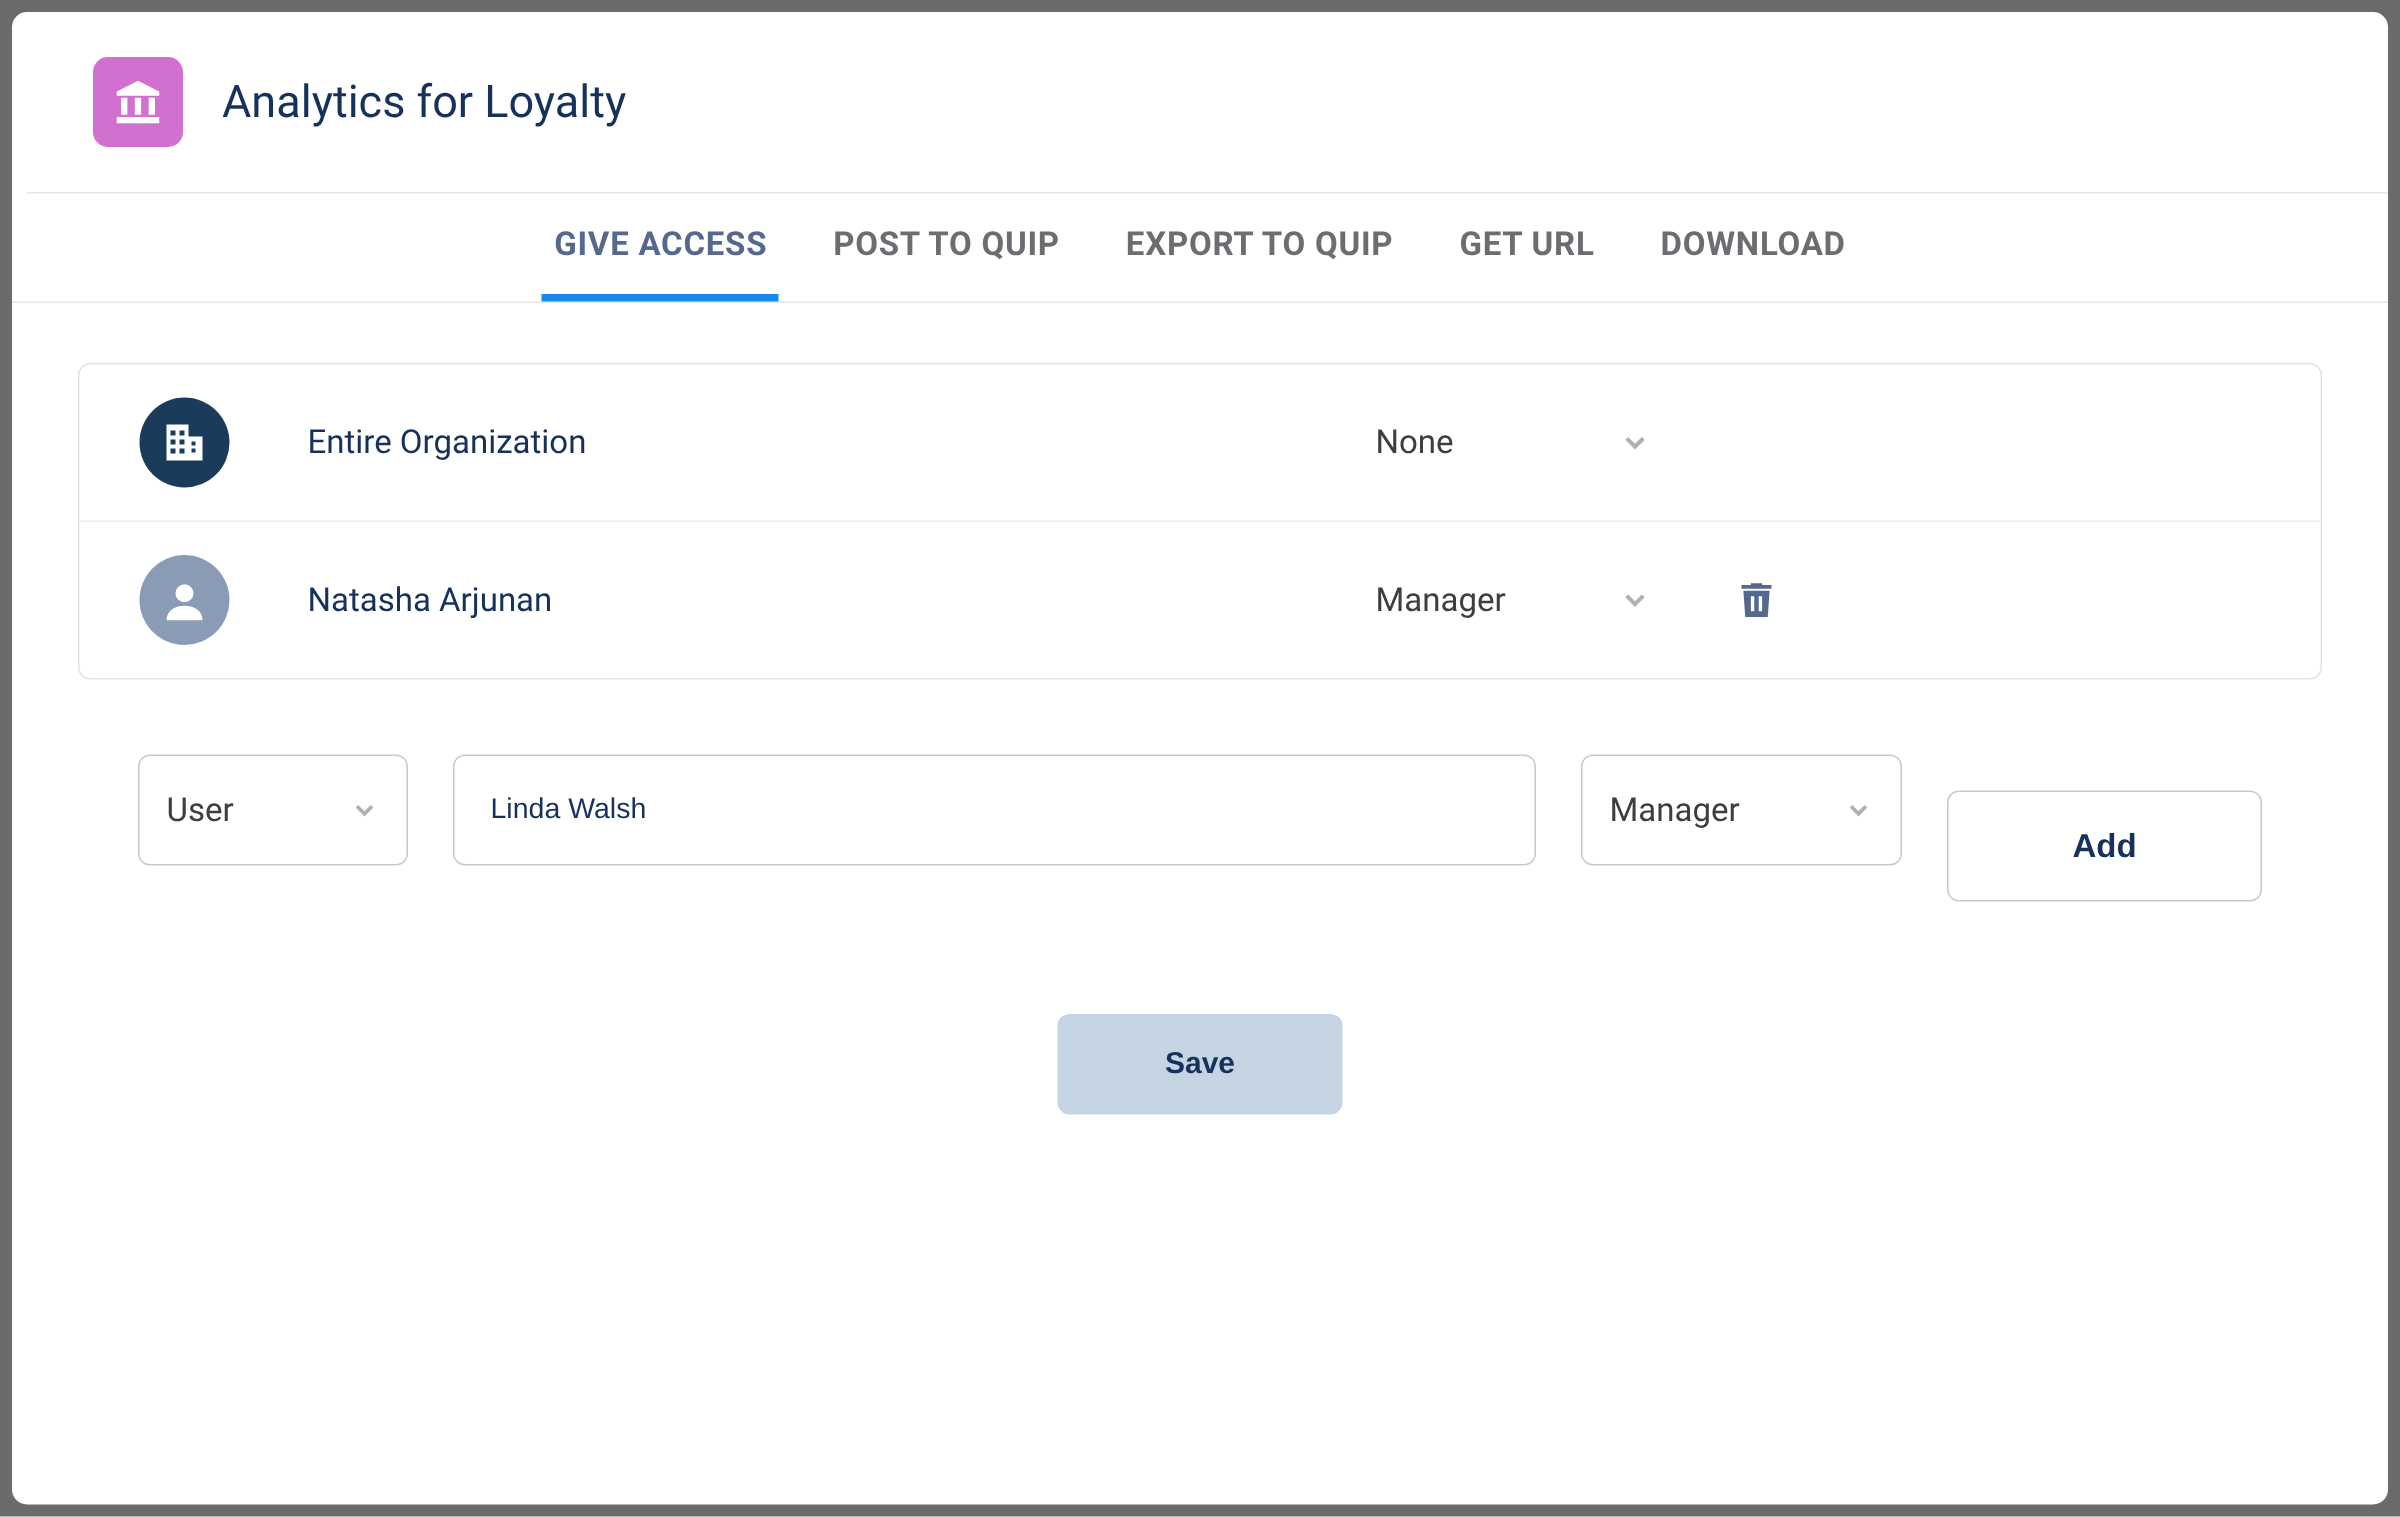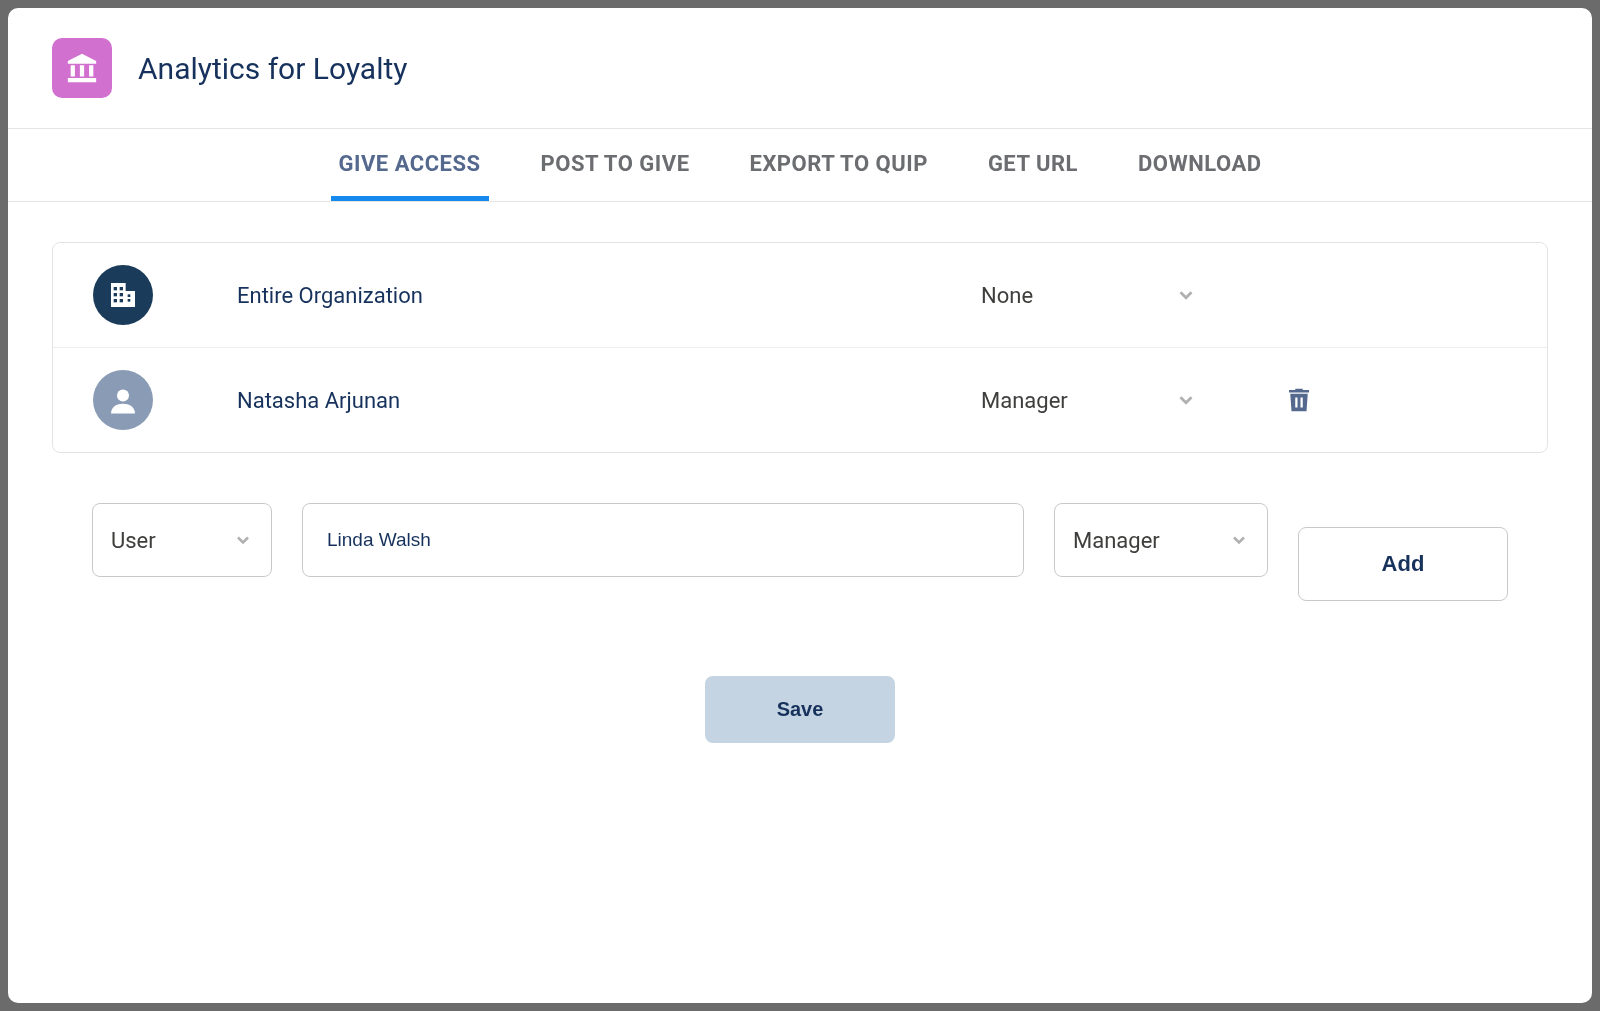--- a/index.html
+++ b/index.html
@@ -22,39 +22,40 @@
       overflow: hidden;
       display: flex;
       flex-direction: column;
     }
     .header {
       display: flex;
       align-items: center;
       padding: 30px 44px;
       gap: 26px;
       border-bottom: 1px solid #e5e5e5;
+      margin-left: 10px;
     }
     .app-icon {
       width: 60px;
       height: 60px;
       background: #d170cf;
       border-radius: 10px;
       display: flex;
       align-items: center;
       justify-content: center;
     }
     .app-title {
       font-size: 30px;
       font-weight: 400;
       color: #16325c;
     }
     .tabs {
       display: flex;
       justify-content: center;
-      gap: 44px;
+      gap: 28px;
       border-bottom: 1px solid #e5e5e5;
       padding: 0 20px;
     }
     .tab {
       padding: 22px 8px 20px 8px;
       font-size: 22px;
       font-weight: 700;
       letter-spacing: 0.5px;
       color: #6b6d70;
       cursor: pointer;
@@ -77,21 +78,21 @@
     .shared-list {
       border: 1px solid #e3e3e3;
       border-radius: 8px;
       overflow: hidden;
     }
     .shared-row {
       display: flex;
       align-items: center;
       padding: 22px 40px 22px 40px;
       border-bottom: 1px solid #eee;
-      gap: 44px;
+      gap: 12px;
     }
     .shared-row:last-child {
       border-bottom: none;
     }
     .row-avatar {
       width: 60px;
       height: 60px;
       border-radius: 50%;
       display: flex;
       align-items: center;
@@ -217,21 +218,21 @@
     <div class="app-icon">
       <svg width="34" height="34" viewBox="0 0 24 24" fill="#fff">
         <path d="M12 2 L2 7 L2 9 L22 9 L22 7 Z M4 10 L4 18 L7 18 L7 10 Z M10.5 10 L10.5 18 L13.5 18 L13.5 10 Z M17 10 L17 18 L20 18 L20 10 Z M2 19 L2 22 L22 22 L22 19 Z"></path>
       </svg>
     </div>
     <h1 class="app-title">Analytics for Loyalty</h1>
   </div>
 
   <div class="tabs">
     <div class="tab active">GIVE ACCESS</div>
-    <div class="tab">POST TO GIVE</div>
+    <div class="tab">POST TO QUIP</div>
     <div class="tab">EXPORT TO QUIP</div>
     <div class="tab">GET URL</div>
     <div class="tab">DOWNLOAD</div>
   </div>
 
   <div class="content">
 
 
     <div class="shared-list">
 

